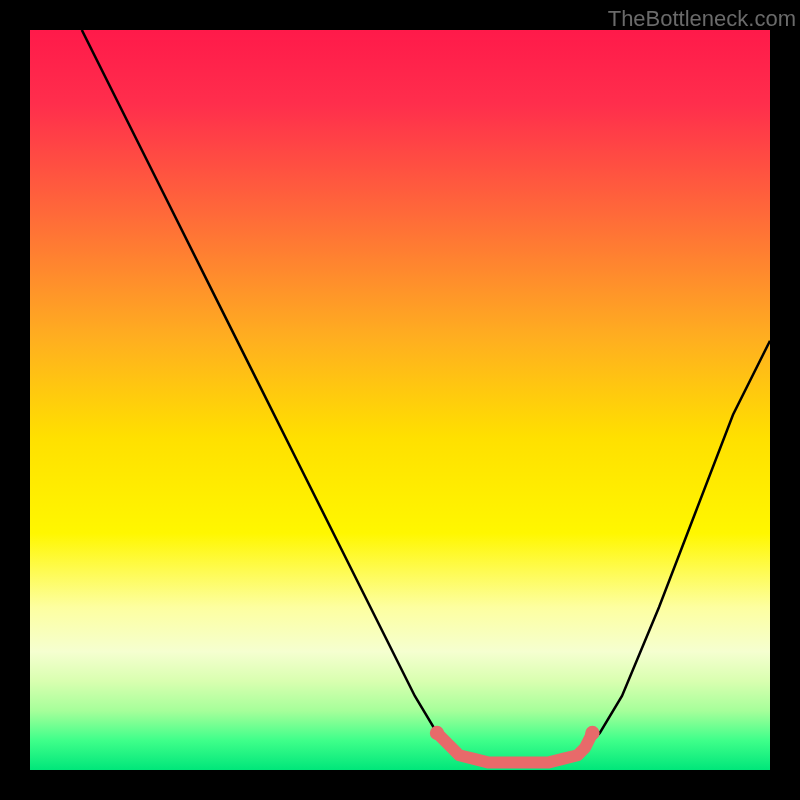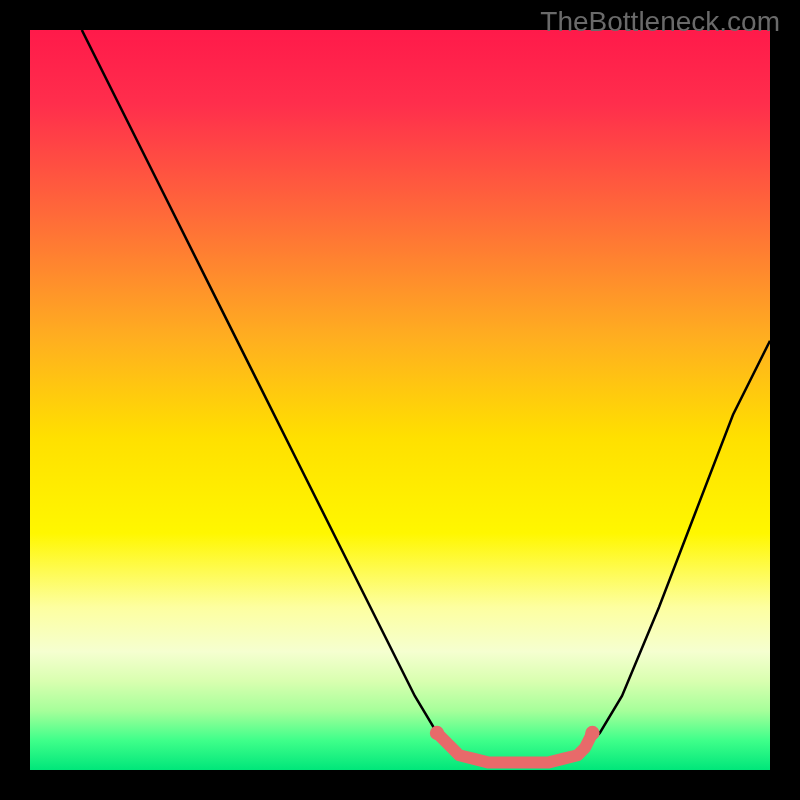--- a/index.html
+++ b/index.html
@@ -7,23 +7,23 @@
     padding: 0;
     width: 800px;
     height: 800px;
     background: #000;
     position: relative;
     font-family: Arial, sans-serif;
   }
   .watermark {
     position: absolute;
     top: 6px;
-    right: 20px;
+    right: 4px;
     color: #6a6a6a;
-    font-size: 28px;
+    font-size: 22px;
     font-weight: 500;
     z-index: 10;
   }
   .frame {
     position: absolute;
     top: 30px;
     left: 30px;
     width: 740px;
     height: 740px;
     background: #000;

